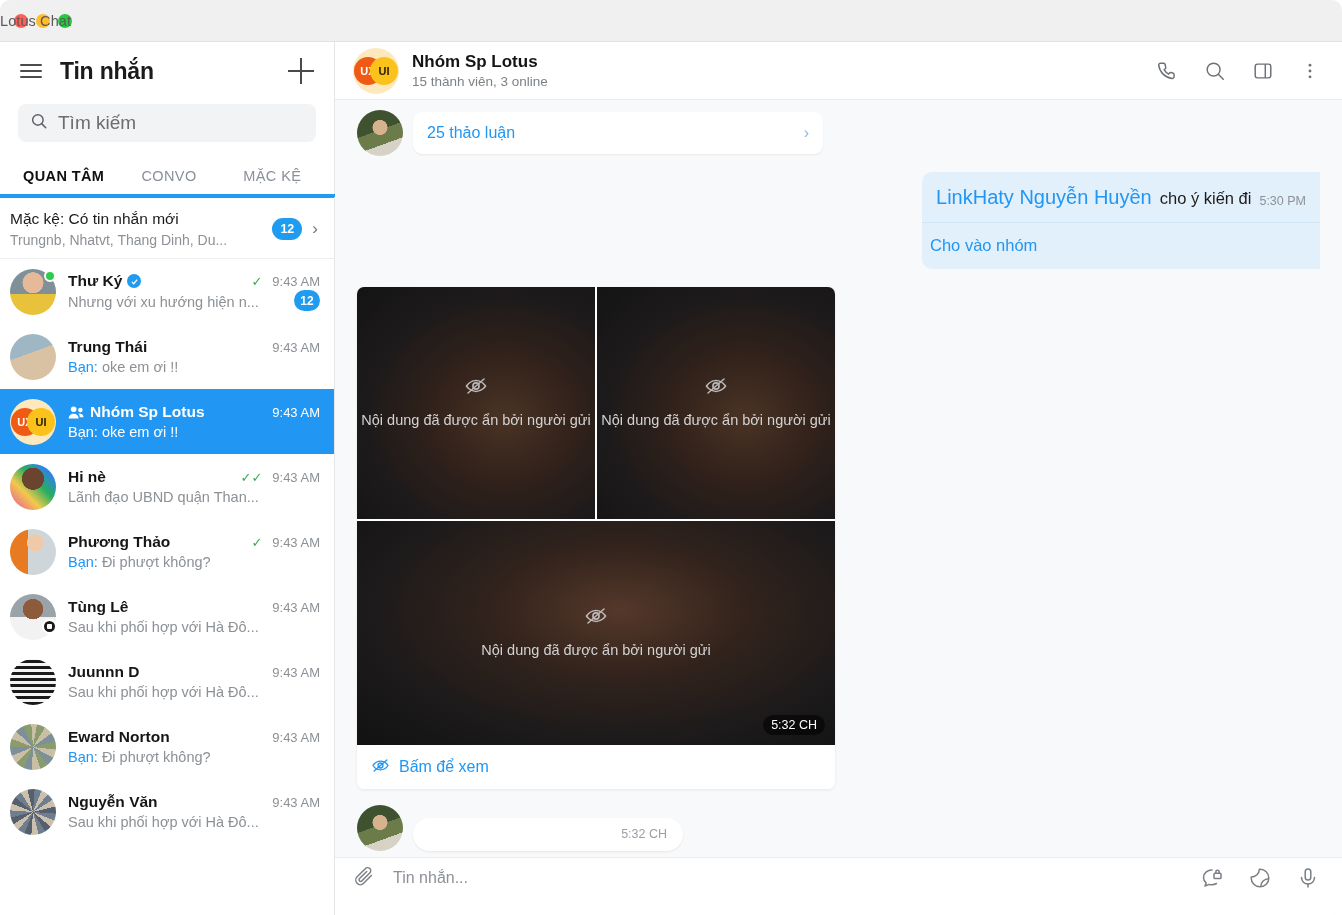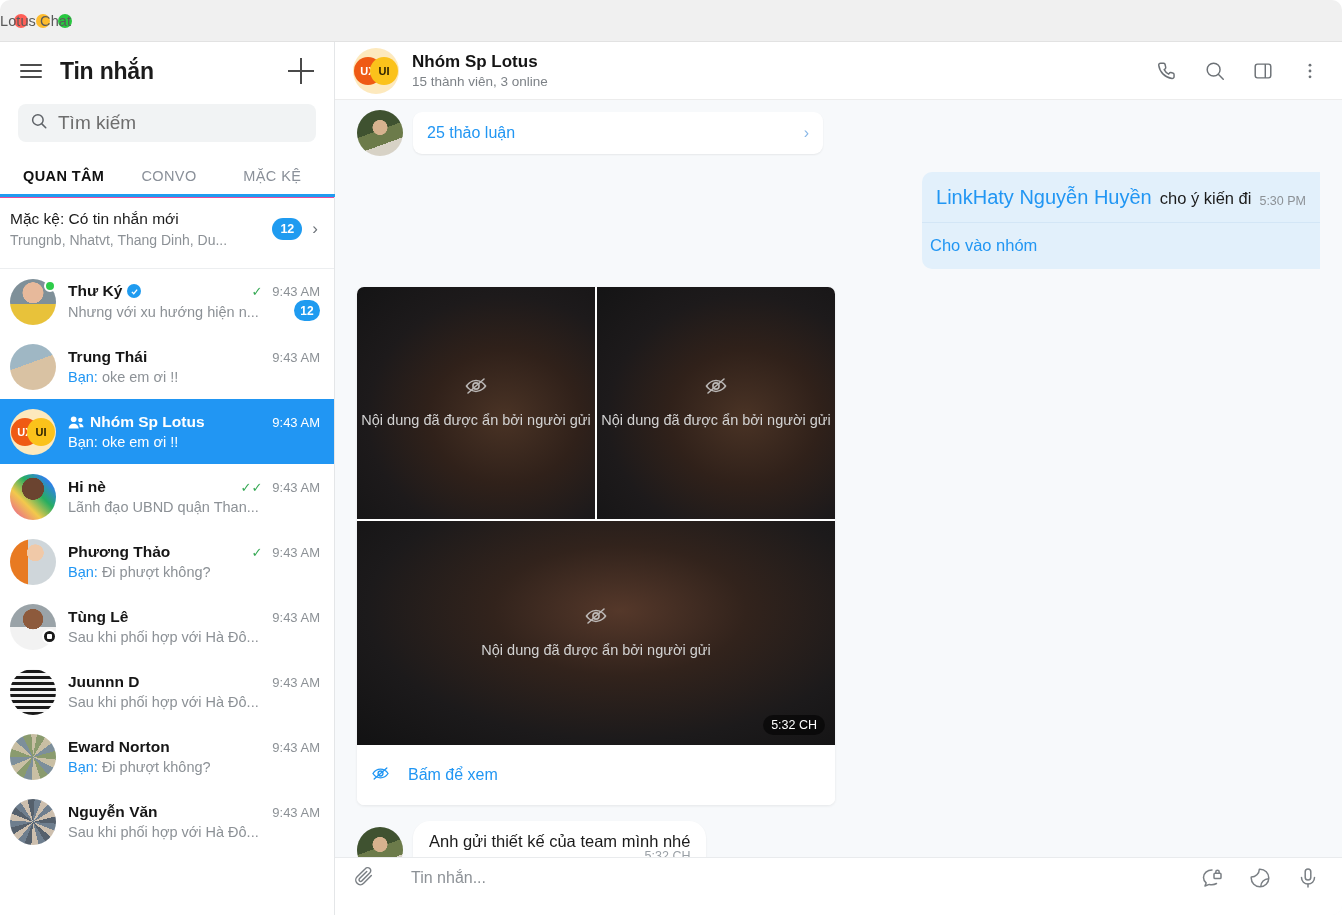--- a/index.html
+++ b/index.html
@@ -95,21 +95,21 @@
   .tab.t1 { width: 108px; }
   .tab.t2 { width: 100px; }
   .tab-underline {
     position: absolute; left: 0; bottom: 0; height: 3px; width: 335px;
     background: #1f9bf0;
   }
 
   .conv-list { flex: 1; overflow: hidden; }
 
   .muted-row {
-    padding: 12px 16px 20px 10px; display: flex; align-items: center;
+    padding: 12px 16px 10px 10px; display: flex; align-items: center;
     border-bottom: 1px solid #eceef0; cursor: pointer;
   }
   .muted-text { flex: 1; min-width: 0; }
   .muted-title { font-size: 15.5px; color: #1b1b1b; margin-bottom: 4px; }
   .muted-sub { font-size: 14px; color: #8c9196; white-space: nowrap; overflow: hidden; text-overflow: ellipsis; }
   .badge {
     background: #1f9bf0; color: #fff; font-size: 12.5px; font-weight: bold;
     min-width: 30px; height: 22px; border-radius: 11px;
     display: flex; align-items: center; justify-content: center;
     padding: 0 7px; margin-right: 10px;
@@ -220,35 +220,35 @@
   .tile.wide { height: 226px; border-top: 2px solid #fff;
     background: radial-gradient(ellipse at 55% 40%, #55382a 0%, #32231c 34%, #1c1a1b 68%, #121213 100%);
   }
   .tile-ico { margin-bottom: 8px; opacity: .85; }
   .tile-txt { font-size: 14.5px; line-height: 1.45; text-align: center; color: #d2d2d2; }
   .tile-time {
     position: absolute; right: 10px; bottom: 10px;
     background: rgba(0,0,0,.55); color: #fff; font-size: 12.5px;
     padding: 3px 8px; border-radius: 10px;
   }
-  .media-foot { height: 60px; display: flex; align-items: center; gap: 18px; padding: 12px 14px; background: #fff; }
+  .media-foot { height: 44px; display: flex; align-items: center; gap: 9px; padding: 12px 14px; background: #fff; }
   .media-foot-txt { color: #2196f3; font-size: 16px; cursor: pointer; }
 
   .bubble-left { display: flex; align-items: flex-end; gap: 10px; }
   .bubble-white {
     background: #fff; border-radius: 17px; padding: 11px 16px 10px 16px;
     box-shadow: 0 1px 2px rgba(0,0,0,.08); position: relative; min-width: 270px;
   }
   .bw-text { font-size: 16.5px; color: #1a1a1a; }
   .bw-time { font-size: 12.5px; color: #9aa0a6; text-align: right; margin-top: -2px; }
 
   
   .composer {
     height: 58px; flex: 0 0 58px; background: #fff; border-top: 1px solid #e9ebed;
-    display: flex; align-items: center; padding: 0 22px 17px 18px; gap: 36px;
+    display: flex; align-items: center; padding: 0 22px 17px 18px; gap: 18px;
   }
   .composer input {
     flex: 1; border: 0; outline: none; font-size: 16px; color: #2b2b2b;
     background: transparent; font-family: "Liberation Sans", sans-serif;
   }
   .composer input::placeholder { color: #8c9196; }
   .comp-icons { display: flex; align-items: center; gap: 24px; color: #7a7f84; }
   .comp-icons .ic { cursor: pointer; display: flex; }
 </style>
 </head>
@@ -595,21 +595,20 @@
           </div>
         </div>
 
         <div class="bubble-left">
           <div class="avatar">
             <div class="av-img" style="background:
                  radial-gradient(circle at 50% 38%, #d6b28e 0 20%, transparent 21%),
                  linear-gradient(160deg,#3f5230 0 45%, #6c7b4a 45% 70%, #d7d2c6 70% 100%);"></div>
           </div>
           <div class="bubble-white">
-            <div class="bw-text">Anh gửi thiết kế của team mình nhé</div>
             <div class="bw-time">5:32 CH</div>
           </div>
         </div>
 
       </div>
 
       <div class="composer">
         <span class="ic">
           <svg width="22" height="22" viewBox="0 0 24 24" fill="none" stroke="#7a7f84" stroke-width="1.6" stroke-linecap="round">
             <path d="M20 11.5 11.6 20a5 5 0 0 1-7.1-7.1l8.9-8.9a3.4 3.4 0 1 1 4.8 4.8l-8.8 8.8a1.8 1.8 0 0 1-2.5-2.5l8.1-8.1"></path>

